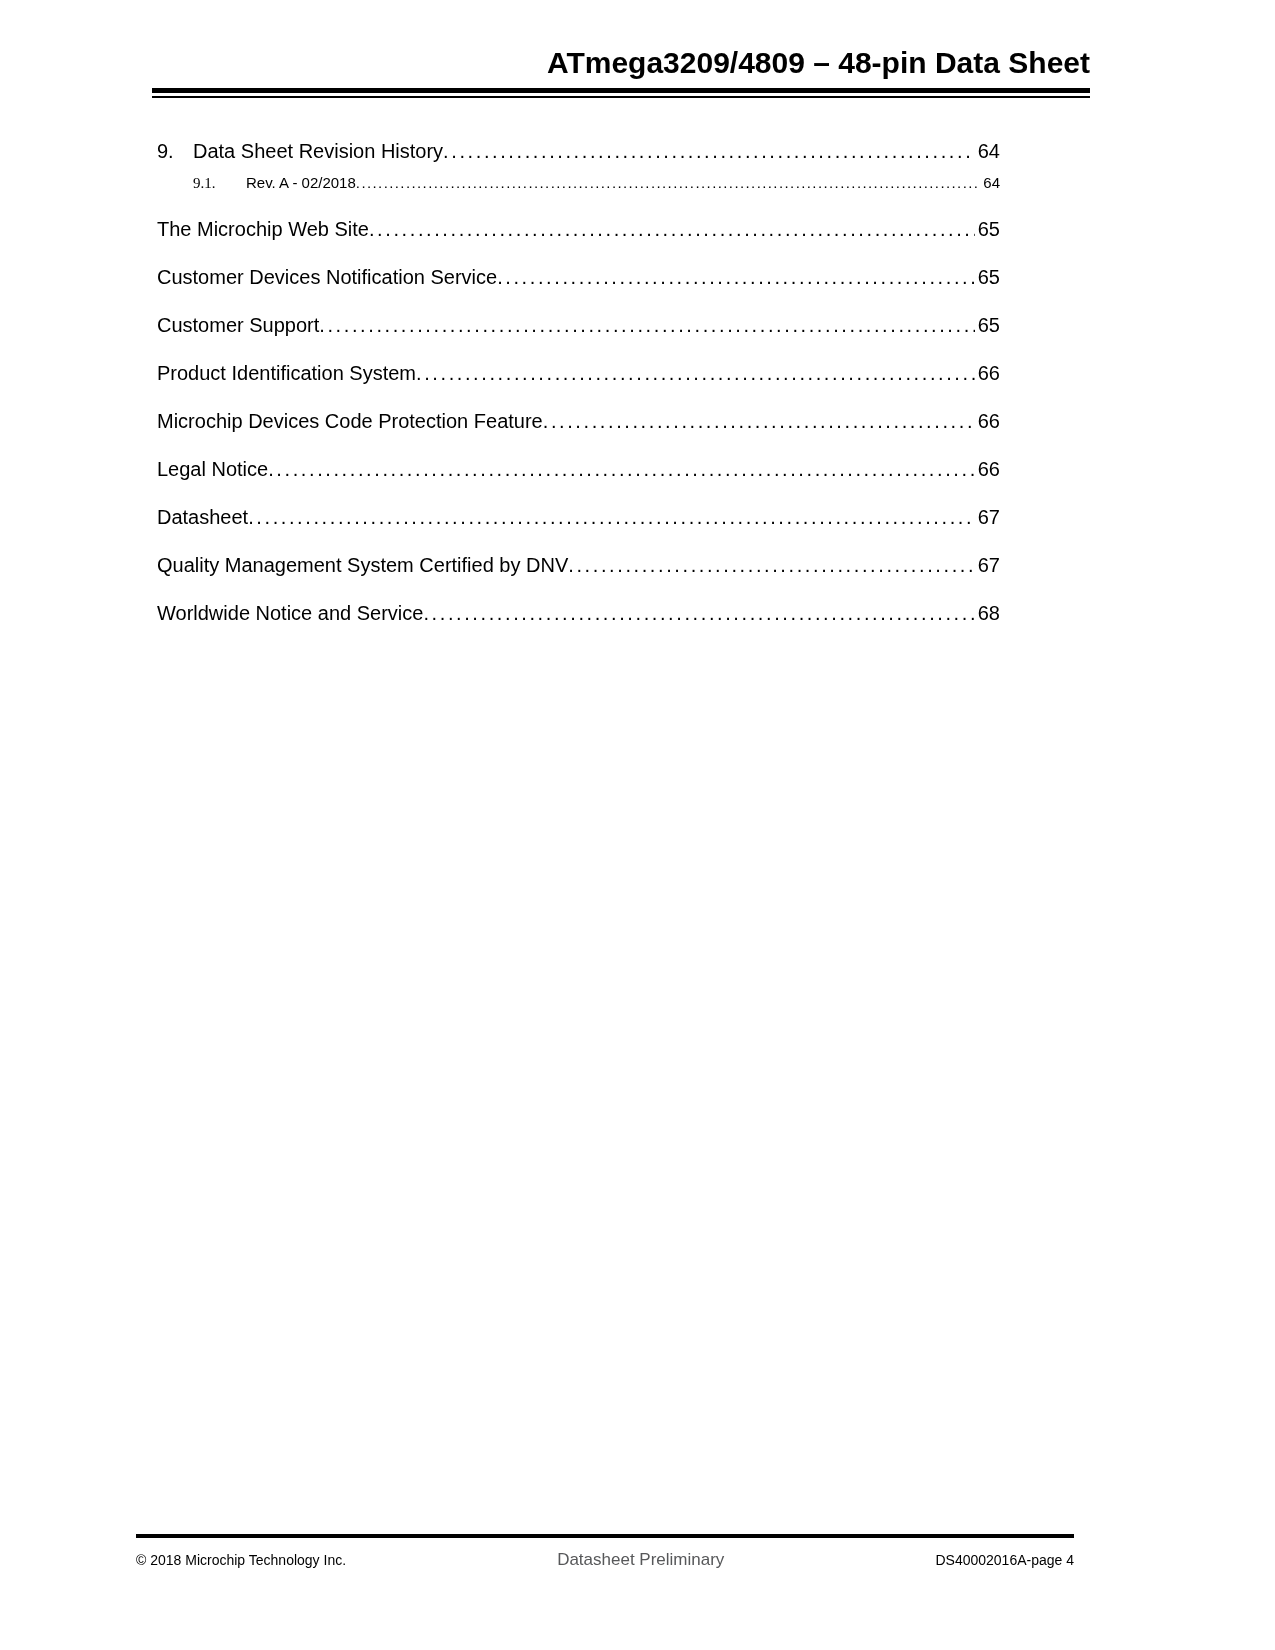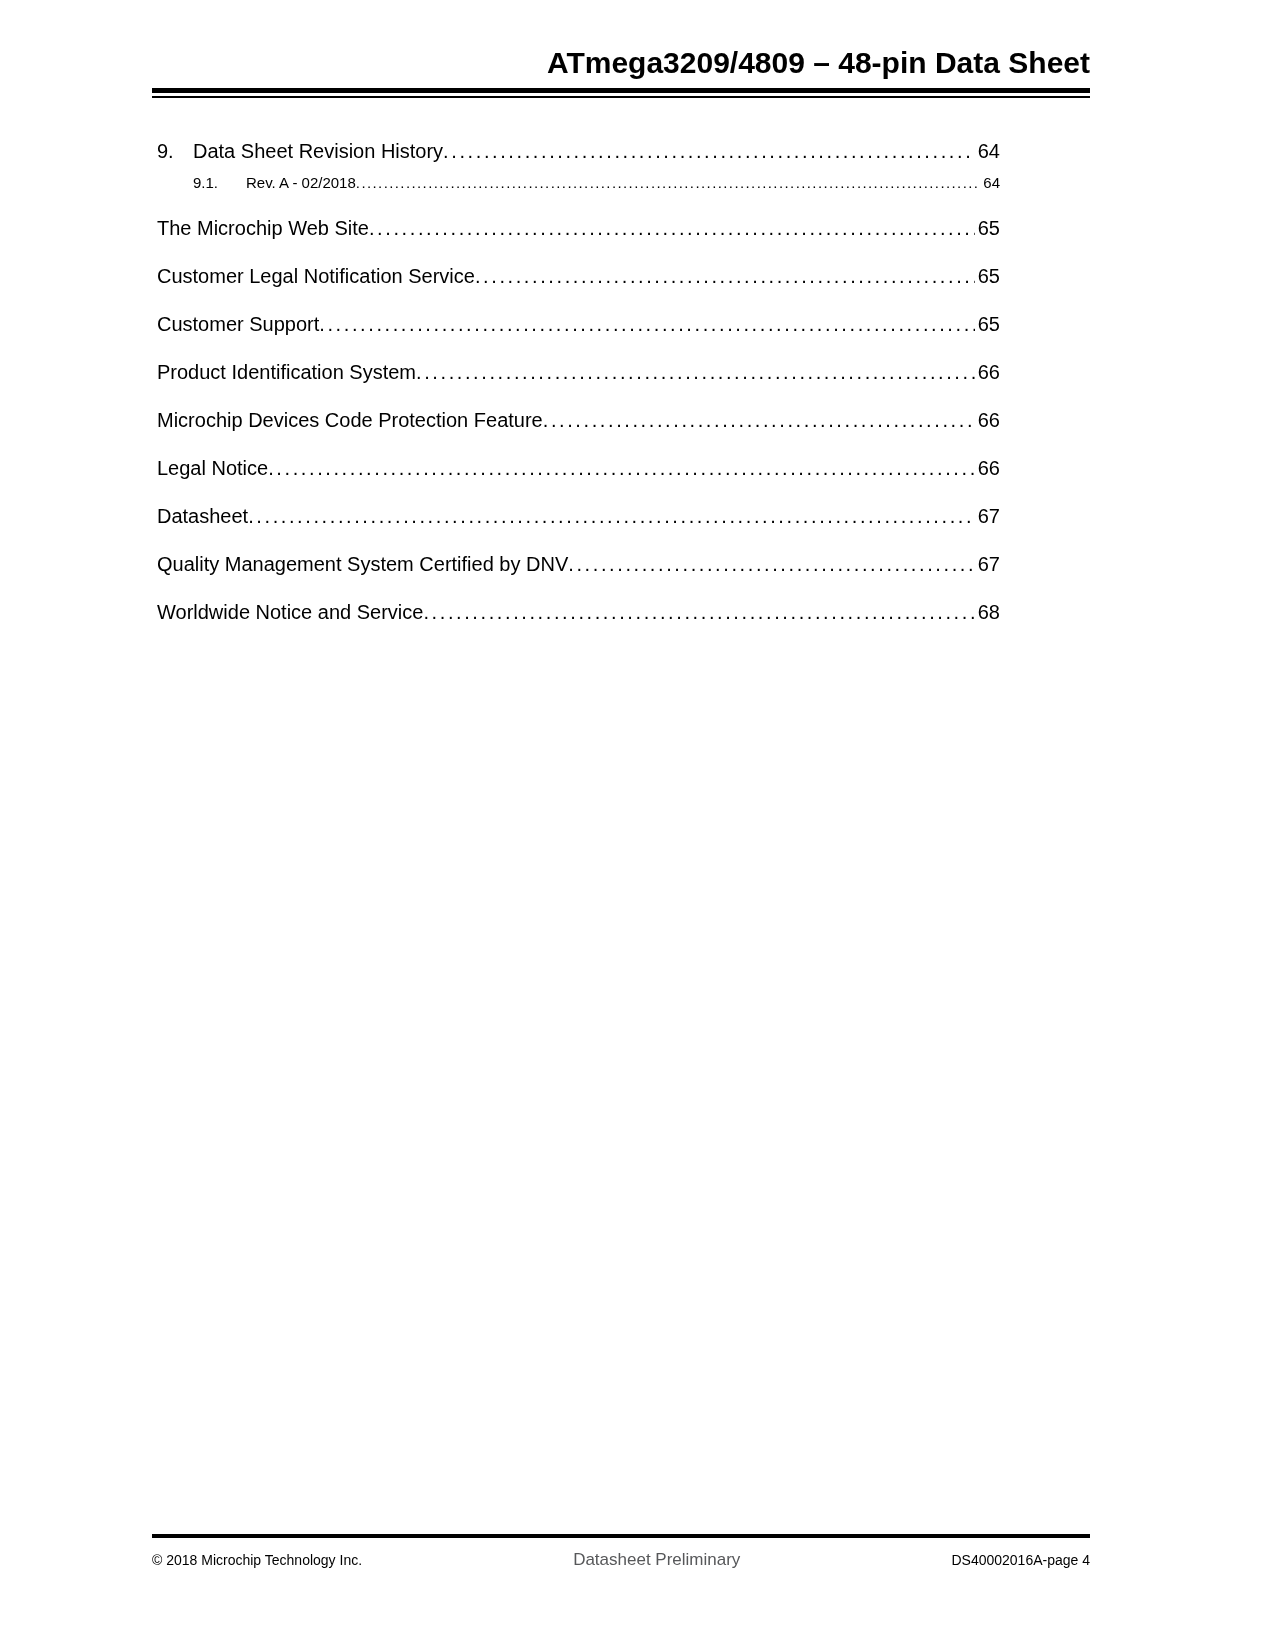--- a/index.html
+++ b/index.html
@@ -68,21 +68,21 @@
   }
   .toc-row.lvl0 {
     font-size: 20px;
     margin-bottom: 24px;
     min-height: 24px;
   }
   .toc-num {
     flex: none;
   }
   .lvl1 .toc-num { width: 36px; }
-  .lvl2 .toc-num { width: 53px; }
+  .lvl2 .toc-num { width: 53px; font-family: Liberation Serif, serif; }
   .toc-title {
     flex: none;
     white-space: nowrap;
   }
   .toc-dots {
     flex: 1 1 auto;
     overflow: hidden;
     white-space: nowrap;
     min-width: 0;
   }
@@ -95,21 +95,21 @@
   }
   .toc-page {
     flex: none;
     padding-left: 3px;
     text-align: center;
   }
   
   .footer {
     position: absolute;
     top: 1534px;
-    left: 152px;
+    left: 136px;
     width: 938px;
   }
   .footer-rule {
     height: 0;
     border-top: 4px solid #000000;
   }
   .footer-row {
     margin-top: 12px;
     display: flex;
     justify-content: space-between;
@@ -153,21 +153,21 @@
       <span class="toc-page">64</span>
     </div>
 
     <div class="toc-row lvl0">
       <span class="toc-title">The Microchip Web Site</span>
       <span class="toc-dots"></span>
       <span class="toc-page">65</span>
     </div>
 
     <div class="toc-row lvl0">
-      <span class="toc-title">Customer Legal Notification Service</span>
+      <span class="toc-title">Customer Devices Notification Service</span>
       <span class="toc-dots"></span>
       <span class="toc-page">65</span>
     </div>
 
     <div class="toc-row lvl0">
       <span class="toc-title">Customer Support</span>
       <span class="toc-dots"></span>
       <span class="toc-page">65</span>
     </div>
 

